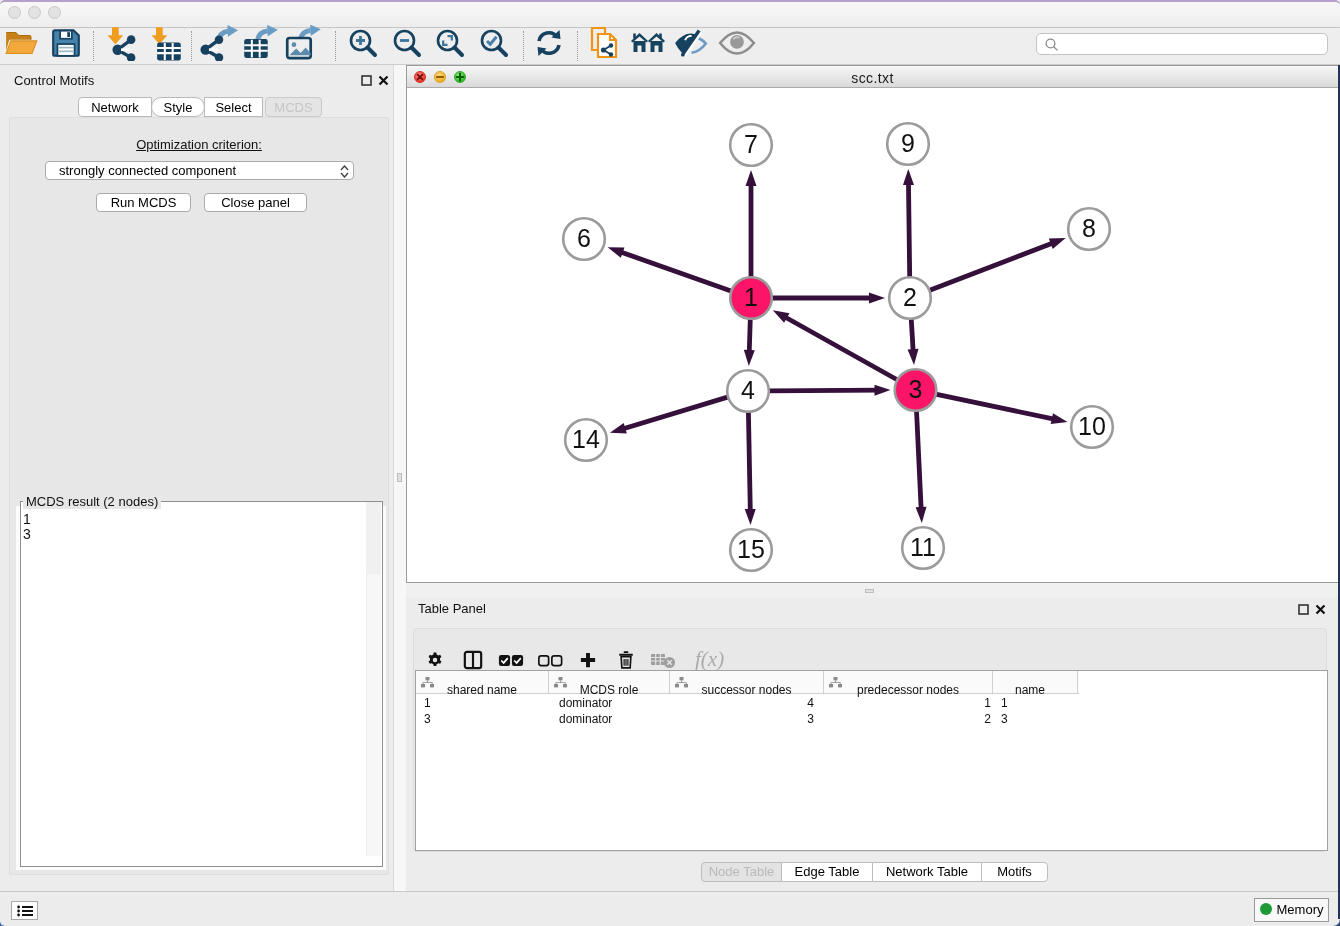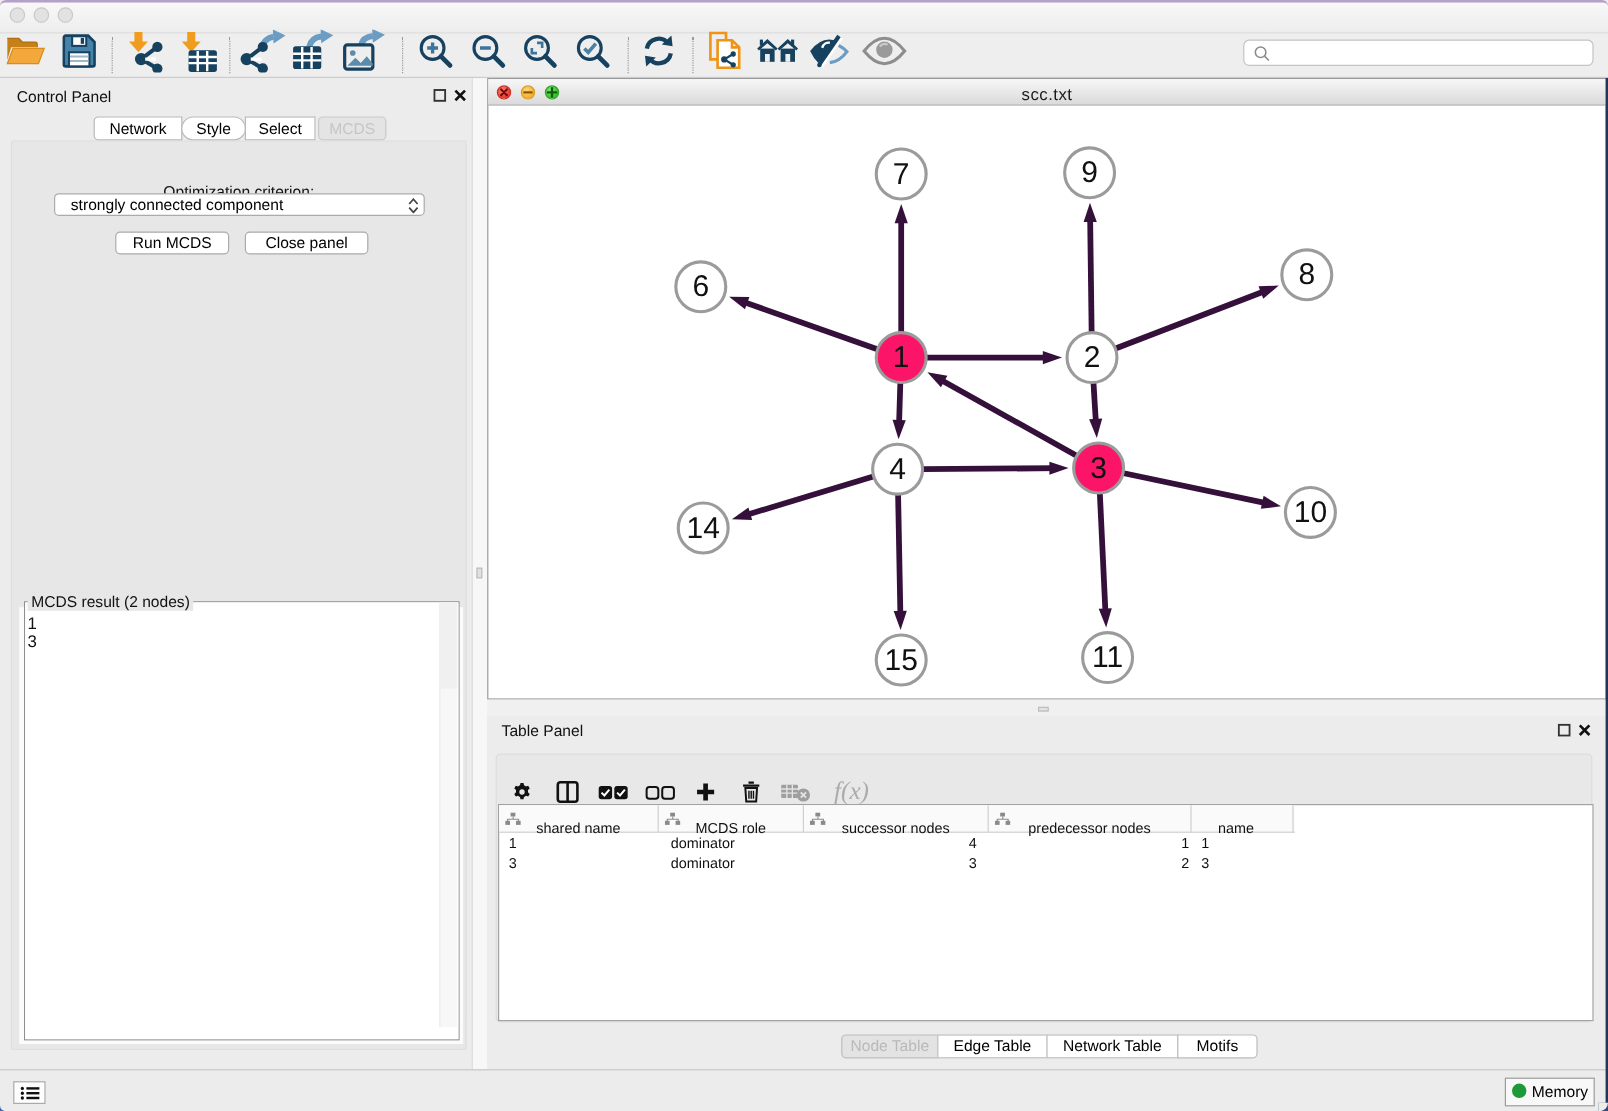--- a/index.html
+++ b/index.html
@@ -27,22 +27,22 @@
 
 
 #cpanel { left:0; top:65px; width:393px; height:826px; background:#ececec; }
 #cp-title { position:absolute; left:14px; top:8px; font-size:13px; color:#111; }
 .winbtn { position:absolute; top:7px; }
 #cp-tabs { position:absolute; left:0; top:32px; width:100%; height:20px; }
 .tabseg { position:absolute; height:20px; background:#fff; border:1px solid #b9b9b9;
   font-size:13px; color:#000; text-align:center; line-height:19px; }
 #cp-inner { position:absolute; left:9px; top:52px; width:380px; height:758px;
   background:#e7e7e7; border:1px solid #dedede; border-radius:2px; }
-#opt-label { position:absolute; left:0; top:34px; width:100%; text-align:center;
-  font-size:13px; color:#111; }
+#opt-label { position:absolute; left:0; top:19px; width:100%; text-align:center;
+  font-size:13px; color:#111;text-decoration:underline; }
 #opt-select { position:absolute; left:35px; top:43px; width:309px; height:19px;
   background:#fff; border:1px solid #ababab; border-radius:4px; font-size:13px;
   line-height:17px; padding-left:13px; color:#000; }
 .btn { position:absolute; top:75px; height:19px; background:#fff;
   border:1px solid #ababab; border-radius:4px; font-size:13px; text-align:center;
   line-height:17px; color:#000; }
 #mcds-box { position:absolute; left:0px; top:376px; width:380px; height:372px; }
 #mcds-white { position:absolute; left:6px; top:12px; width:370px; height:364px; background:#fbfbfb; }
 #mcds-border { position:absolute; left:10px; top:7px; width:363px; height:366px; background:#fff;
   border:1px solid #8f8f8f; }
@@ -281,21 +281,21 @@
   <div class="sep" style="left:577px"></div>
   <div id="searchbox">
     <svg width="16" height="16" style="position:absolute;left:7px;top:3px" viewBox="0 0 16 16">
       <circle cx="6.5" cy="6.5" r="4.4" fill="none" stroke="#8a8a8a" stroke-width="1.3"></circle>
       <line x1="9.8" y1="9.8" x2="13.4" y2="13.4" stroke="#8a8a8a" stroke-width="1.3"></line>
     </svg>
   </div>
 </div>
 
 <div class="abs" id="cpanel">
-  <div id="cp-title">Control Panel</div>
+  <div id="cp-title">Control Motifs</div>
   <div class="winbtn" style="left:361px">
     <svg width="11" height="11">
         <rect x="1" y="1" width="9" height="9" fill="none" stroke="#333" stroke-width="1.6"></rect>
       </svg>
   </div>
   <div class="winbtn" style="left:378px">
     <svg width="11" height="11">
         <path d="M1.5 1.5 L9.5 9.5 M9.5 1.5 L1.5 9.5" stroke="#111" stroke-width="2.2"></path>
       </svg>
   </div>

